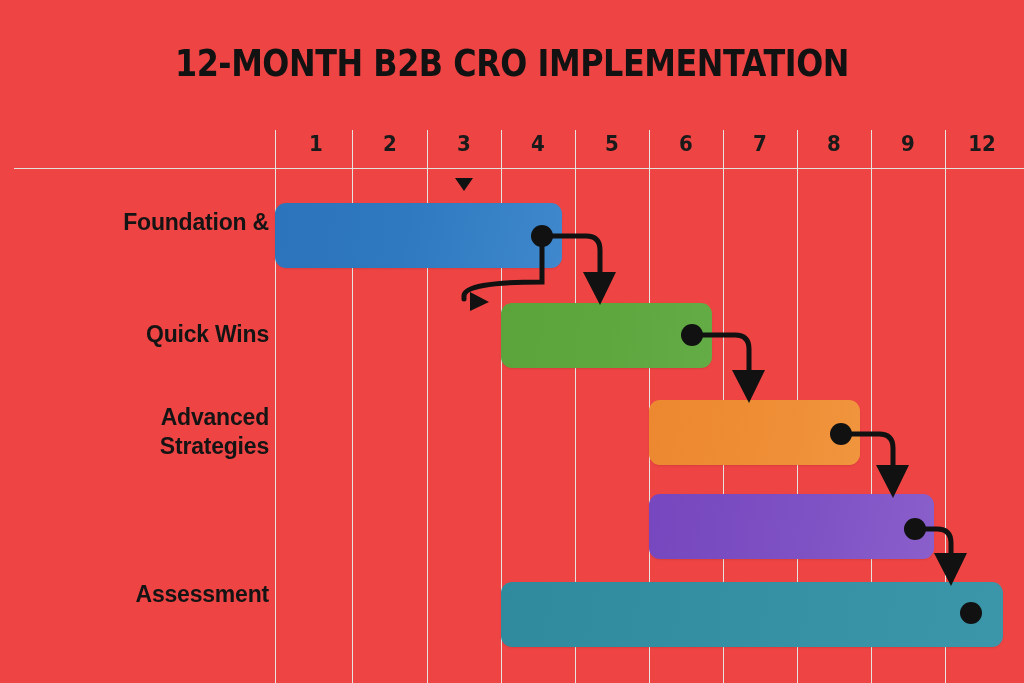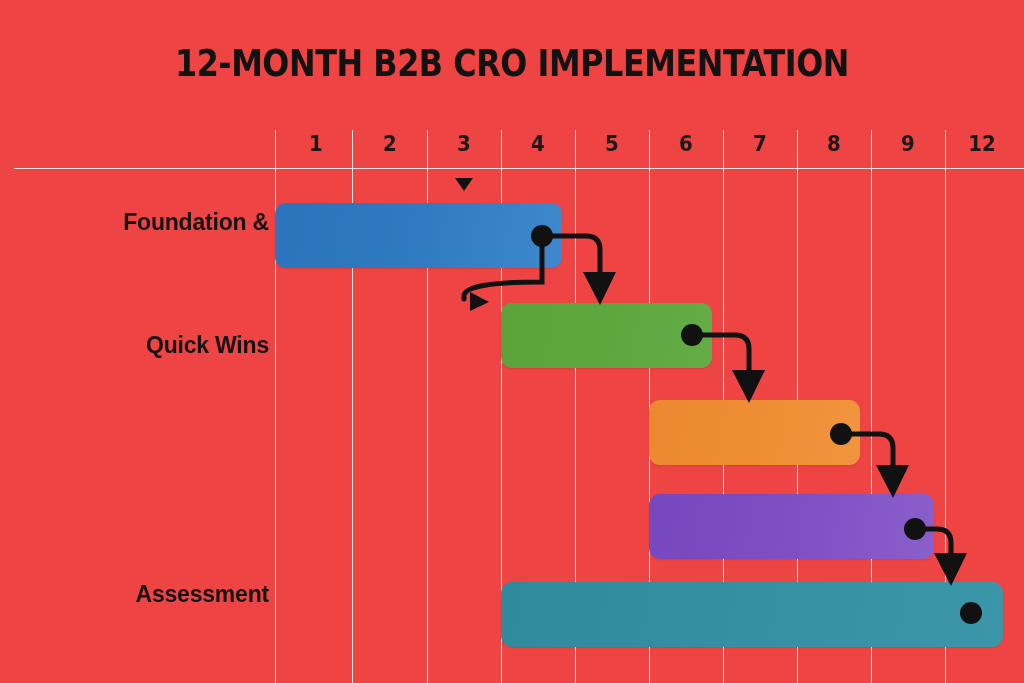--- a/index.html
+++ b/index.html
@@ -146,22 +146,26 @@
     <div class="month-label" style="left:686px">6</div>
     <div class="month-label" style="left:760px">7</div>
     <div class="month-label" style="left:834px">8</div>
     <div class="month-label" style="left:908px">9</div>
     <div class="month-label" style="left:982px">12</div>
   </div>
 
   <div class="row-label" style="top:208px">
     <div>Foundation &amp;</div>
   </div>
-  <div class="row-label" style="top:331px">
+  <div class="row-label" style="top:320px">
     <div>Quick Wins</div>
+  </div>
+  <div class="row-label" style="top:403px">
+    <div>Advanced</div>
+    <div>Strategies</div>
   </div>
   <div class="row-label" style="top:580px">
     <div>Assessment</div>
   </div>
 
   <div class="bar bar-1" style="left:275px; top:203px; width:287px"></div>
   <div class="bar bar-2" style="left:501px; top:303px; width:211px"></div>
   <div class="bar bar-3" style="left:649px; top:400px; width:211px"></div>
   <div class="bar bar-4" style="left:649px; top:494px; width:285px"></div>
   <div class="bar bar-5" style="left:501px; top:582px; width:502px"></div>

